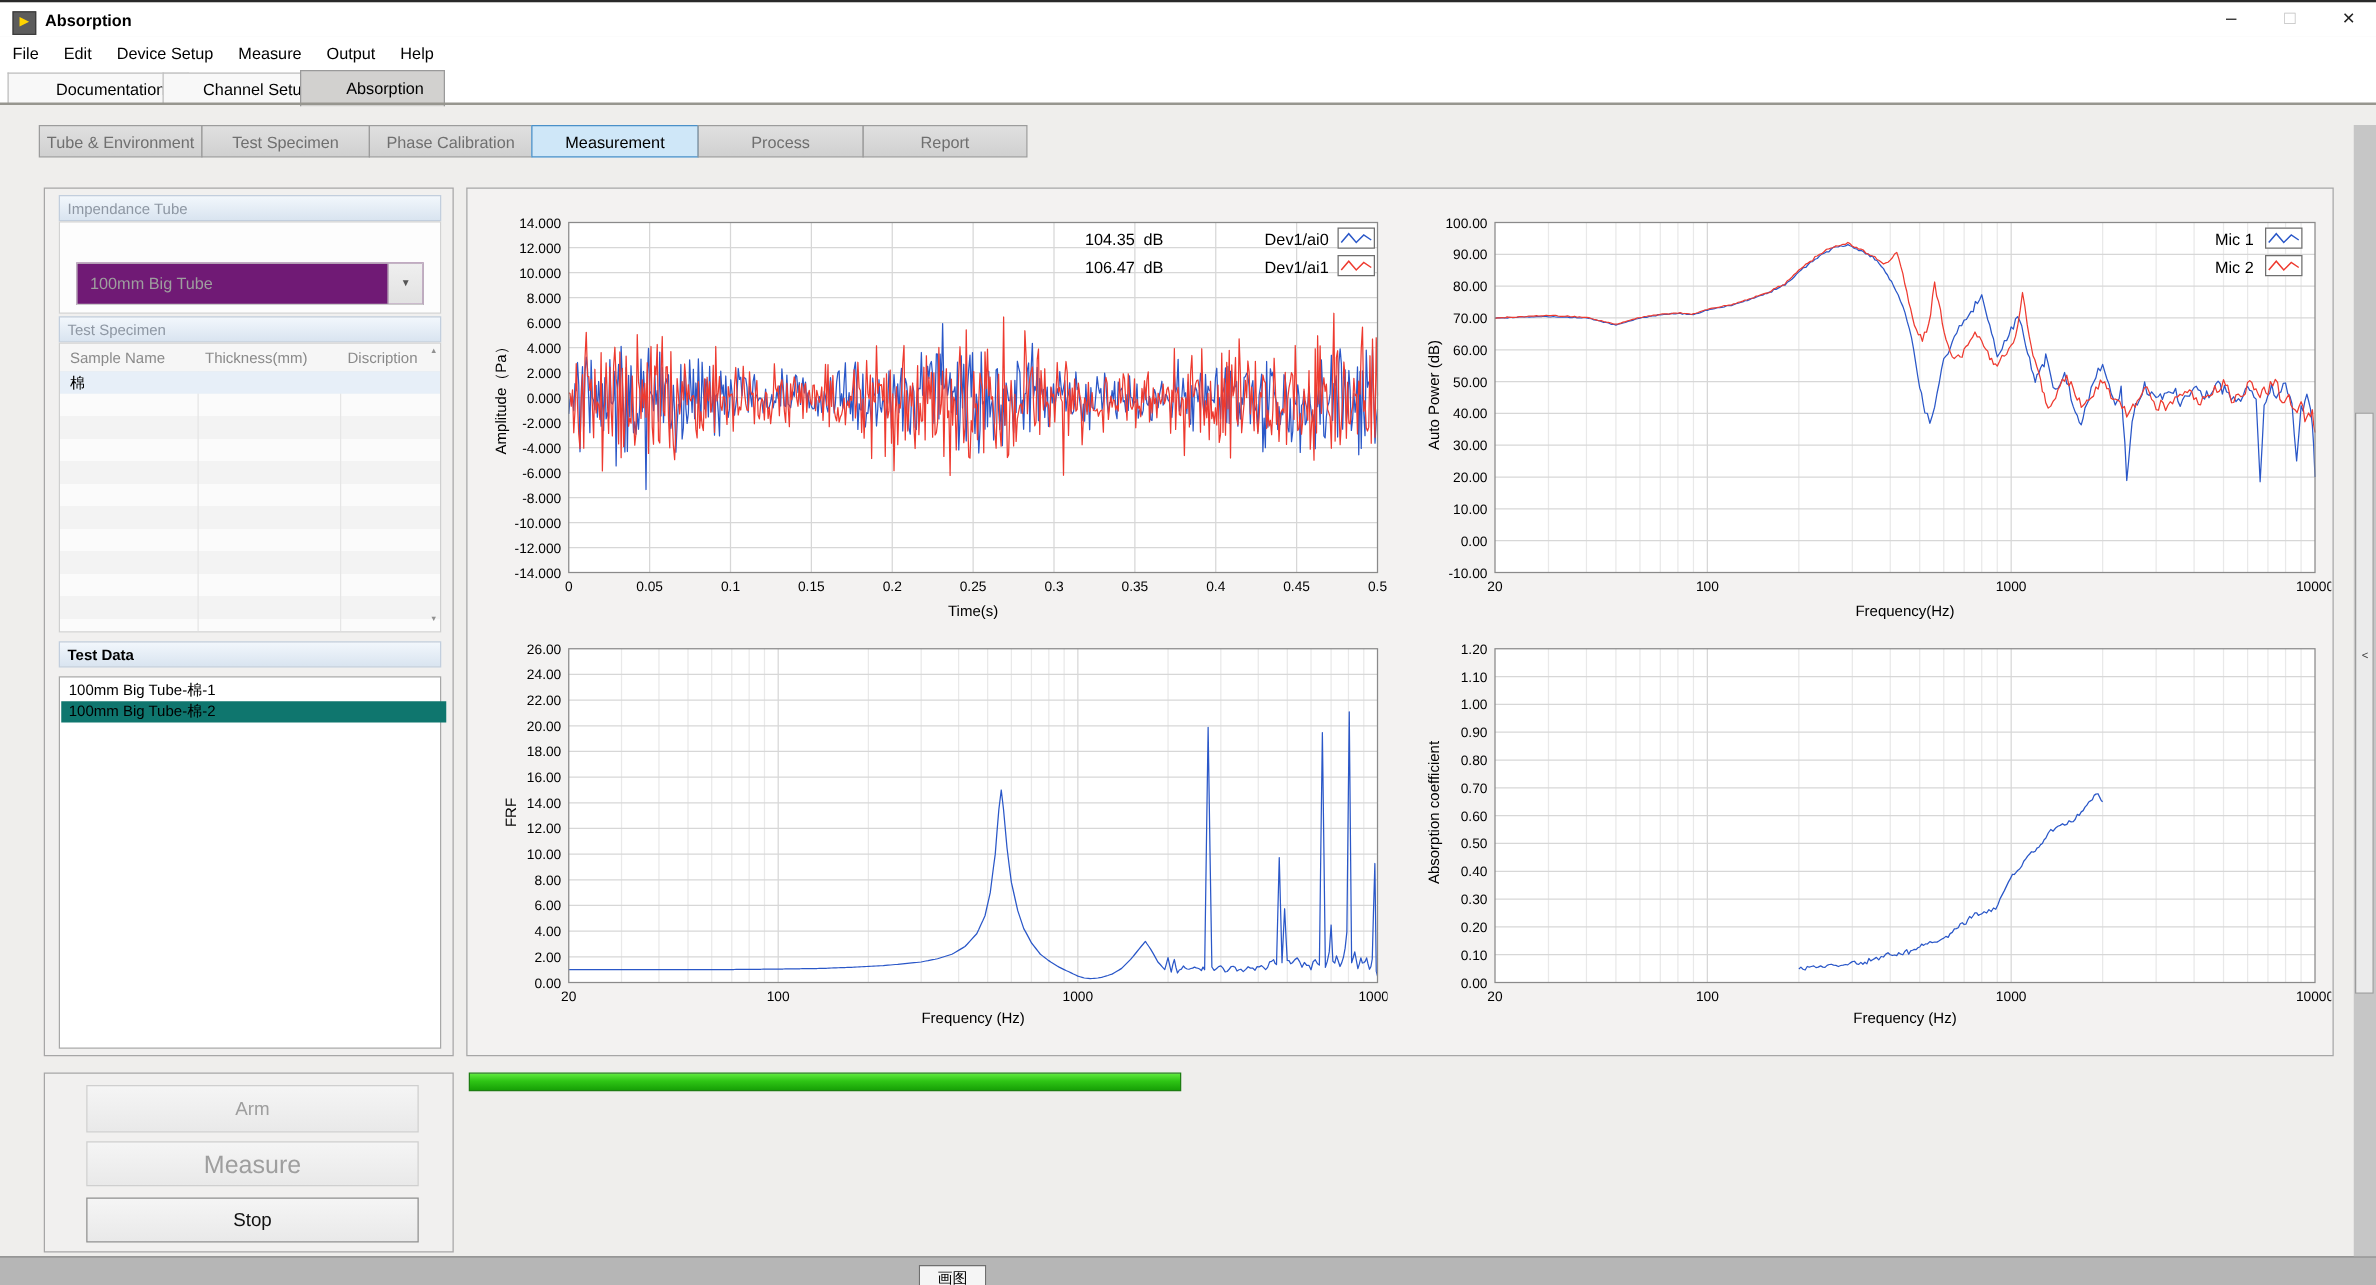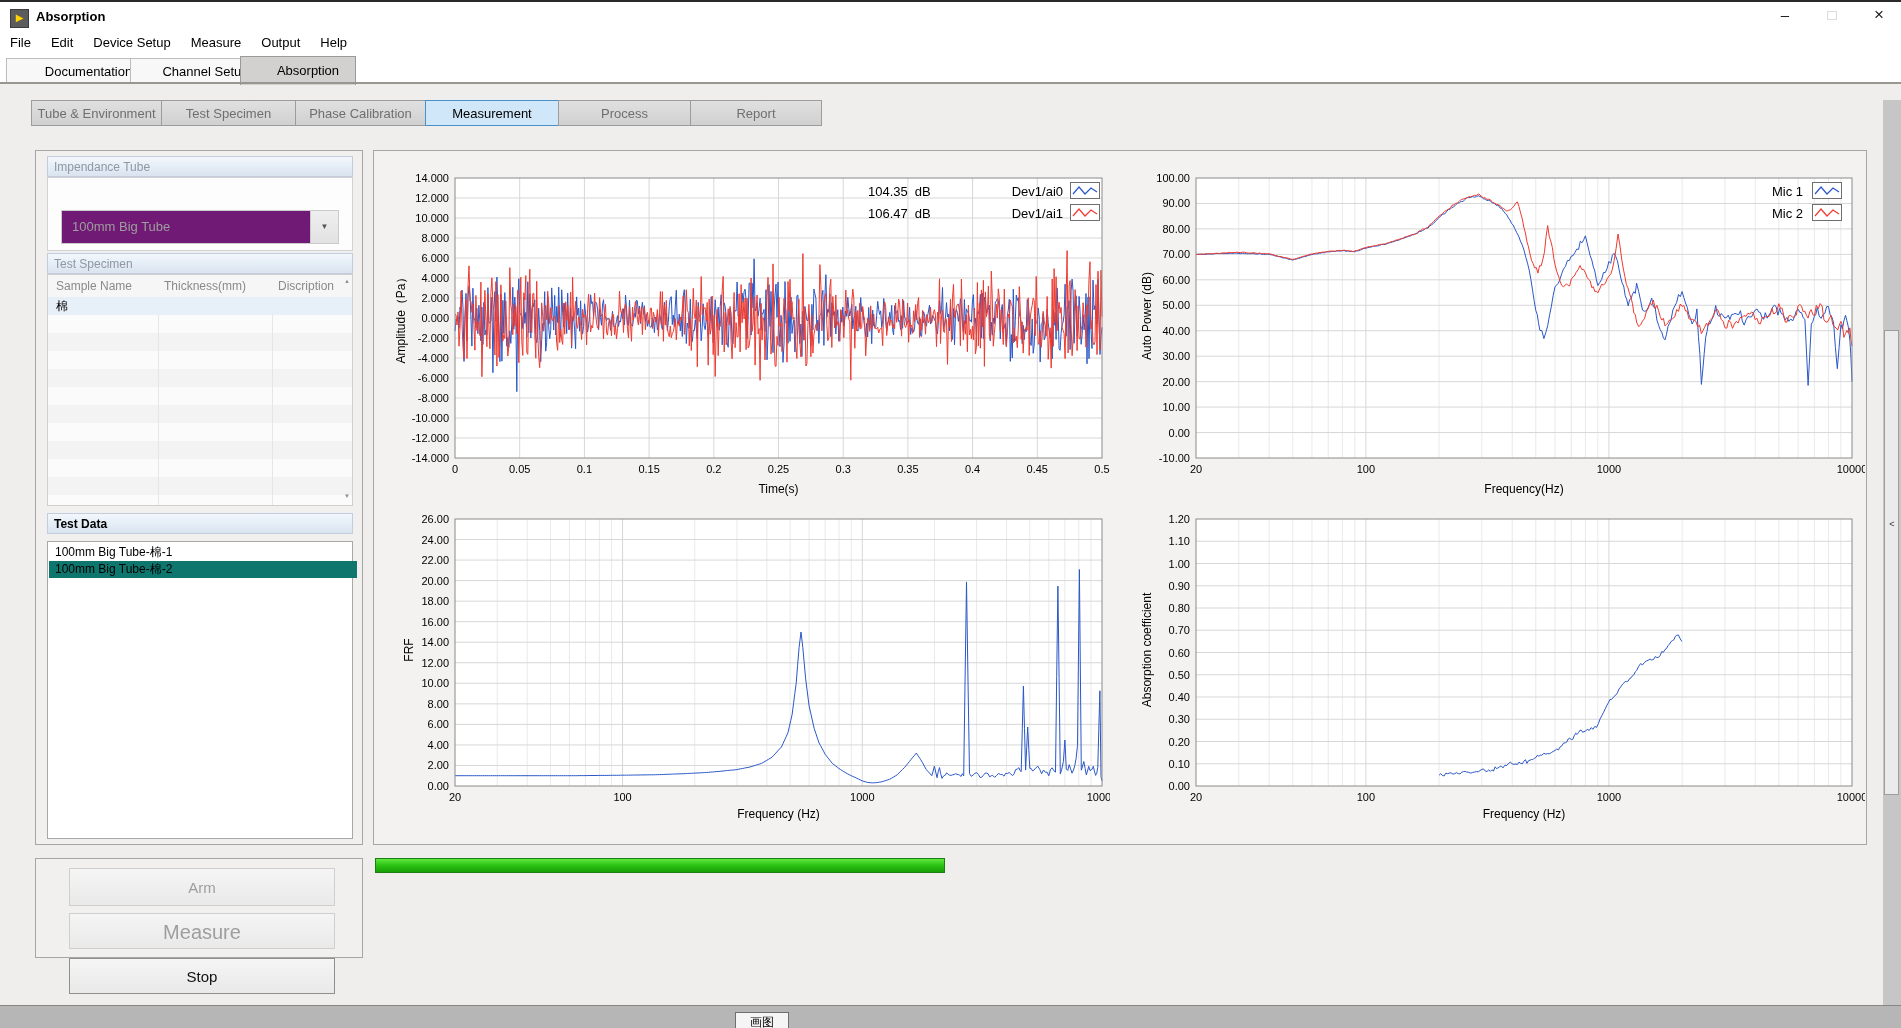--- a/index.html
+++ b/index.html
@@ -43,21 +43,21 @@
   .t-hdr{left:0;top:0;width:304px;height:22px;background:#f6f6f6;border-bottom:1px solid #e4e4e4;}
   .t-hc{top:0;height:22px;line-height:22px;font-size:12px;color:#8a8a8a;}
   .t-stripes{left:0;top:40px;width:304px;height:190px;
              background:repeating-linear-gradient(180deg,#fbfbfb 0 18px,#f3f3f3 18px 36px);}
   .t-col{top:22px;width:1px;height:208px;background:#e6e6e6;}
   .t-row1{left:0;top:22px;width:304px;height:18px;background:#e7eff8;font-size:12px;line-height:18px;}
   .t-arrow{left:294px;width:10px;font-size:6px;color:#909090;text-align:center;}
   .tdlist{left:11px;top:390px;width:306px;height:298px;background:#fff;border:1px solid #a8a8a8;box-sizing:border-box;}
   .td-item{left:1px;width:302px;height:17px;line-height:17px;font-size:12px;padding-left:6px;}
   
-  .btnpanel{left:35px;top:858px;width:328px;height:100px;background:#f1f0ef;border:1px solid #a6a6a6;box-sizing:border-box;}
+  .btnpanel{left:35px;top:858px;width:328px;height:144px;background:#f1f0ef;border:1px solid #a6a6a6;box-sizing:border-box;}
   .pbtn{left:33px;width:266px;background:linear-gradient(180deg,#f5f5f5,#e9e9e9);border:1px solid #cfcfcf;
         text-align:center;color:#9e9e9e;box-sizing:border-box;}
   .pbtn.enabled{border:1px solid #8f8f8f;color:#111;}
   
   .chartpanel{left:373px;top:150px;width:1494px;height:695px;background:#f3f2f1;border:1px solid #a6a6a6;box-sizing:border-box;}
   .chart{background:transparent;}
   .xlabel{font-size:12px;text-align:center;color:#000;}
   .ylabel{font-size:12px;text-align:center;color:#000;transform:rotate(-90deg);white-space:nowrap;}
   .readout{font-size:13px;color:#000;}
   .readout .unit{margin-left:7px;}

